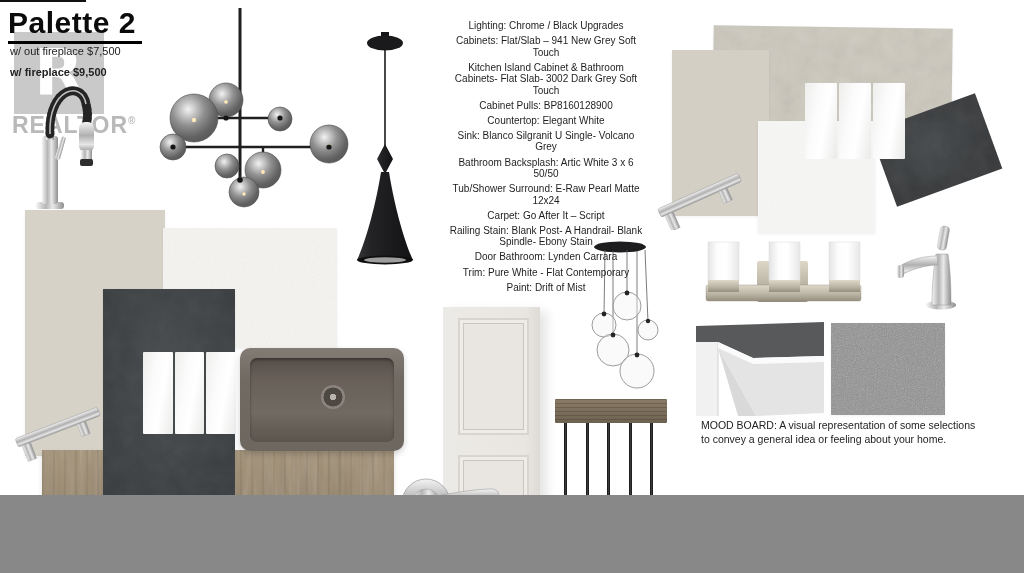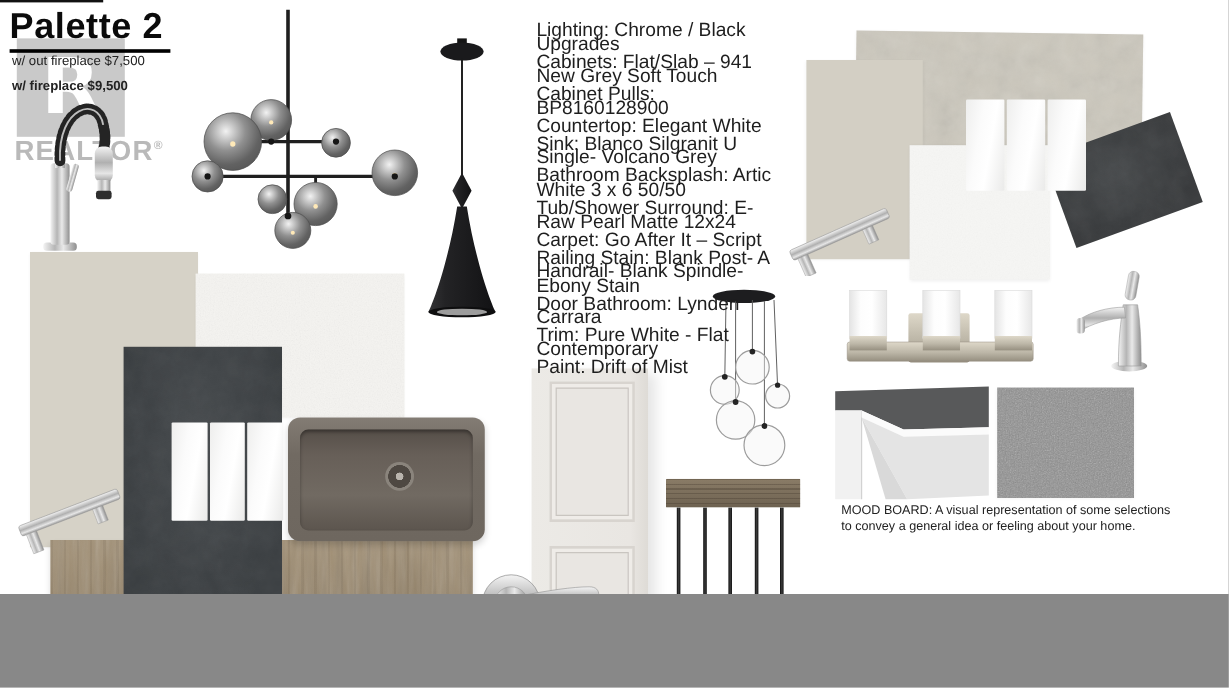--- a/index.html
+++ b/index.html
@@ -68,21 +68,21 @@
 
   
   #door{left:443px;top:307px;width:97px;height:255px;background:linear-gradient(90deg,#eceae6,#e9e6e2 85%,#dedbd6);
     z-index:4;box-shadow:7px 4px 10px rgba(0,0,0,.10);}
   .door-panel{left:15px;width:67px;background:#e9e6e2;border:2px solid #d8d4cf;
     box-shadow:inset 0 0 0 3px #efece8, inset 0 0 0 4px #c9c5c0;}
   #door-panel-top{top:11px;height:113px;}
   #door-panel-bottom{top:148px;height:82px;}
 
   
-  #specs{left:447px;top:20px;width:198px;font-size:16px;line-height:11.5px;color:#1e1e1e;z-index:6;}
+  #specs{left:447px;top:20px;width:198px;font-size:10px;line-height:11.5px;color:#1e1e1e;z-index:6;text-align:center;}
   #specs p{margin:0 0 3.6px 0;}
   #notes{left:697px;top:418px;width:284px;font-size:10.5px;line-height:14px;color:#222;z-index:6;}
   #notes p{margin:0 0 4px 4px;}
   #tagline{left:700px;top:524px;font-family:"DejaVu Serif",serif;font-style:italic;
     font-size:18px;color:#5fb0d4;letter-spacing:1px;z-index:6;}
   #visit-line{left:700px;top:534px;font-size:13px;color:#666;z-index:6;}
   #website{color:#2f96d1;font-weight:bold;font-size:13.5px;letter-spacing:.4px;margin-left:14px;}
 </style>
 </head>
 <body>
@@ -206,20 +206,21 @@
     <line x1="33" y1="23" x2="33" y2="124" stroke="#1a1a1a" stroke-width="1.6"></line>
     <path d="M33,118 L41,133 L33,148 L25,133 Z" fill="url(#gCone)"></path>
     <path d="M29,146 L37,146 C44,190 56,224 61,234 L5,234 C10,224 22,190 29,146 Z" fill="url(#gCone)"></path>
     <ellipse cx="33" cy="234" rx="28" ry="4.4" fill="#0e0e0f"></ellipse>
     <ellipse cx="33" cy="234" rx="21" ry="2.8" fill="#9d9d9d"></ellipse>
   </svg>
 
   <div id="specs" class="abs">
     <p>Lighting: Chrome / Black Upgrades</p>
     <p>Cabinets: Flat/Slab – 941 New Grey Soft Touch</p>
+    <p>Kitchen Island Cabinet &amp; Bathroom Cabinets- Flat Slab- 3002 Dark Grey Soft Touch</p>
     <p>Cabinet Pulls: BP8160128900</p>
     <p>Countertop: Elegant White</p>
     <p>Sink: Blanco Silgranit U Single- Volcano Grey</p>
     <p>Bathroom Backsplash: Artic White 3 x 6 50/50</p>
     <p>Tub/Shower Surround: E-Raw Pearl Matte 12x24</p>
     <p>Carpet: Go After It – Script</p>
     <p>Railing Stain: Blank Post- A Handrail- Blank Spindle- Ebony Stain</p>
     <p>Door Bathroom: Lynden Carrara</p>
     <p>Trim: Pure White - Flat Contemporary</p>
     <p>Paint: Drift of Mist</p>

